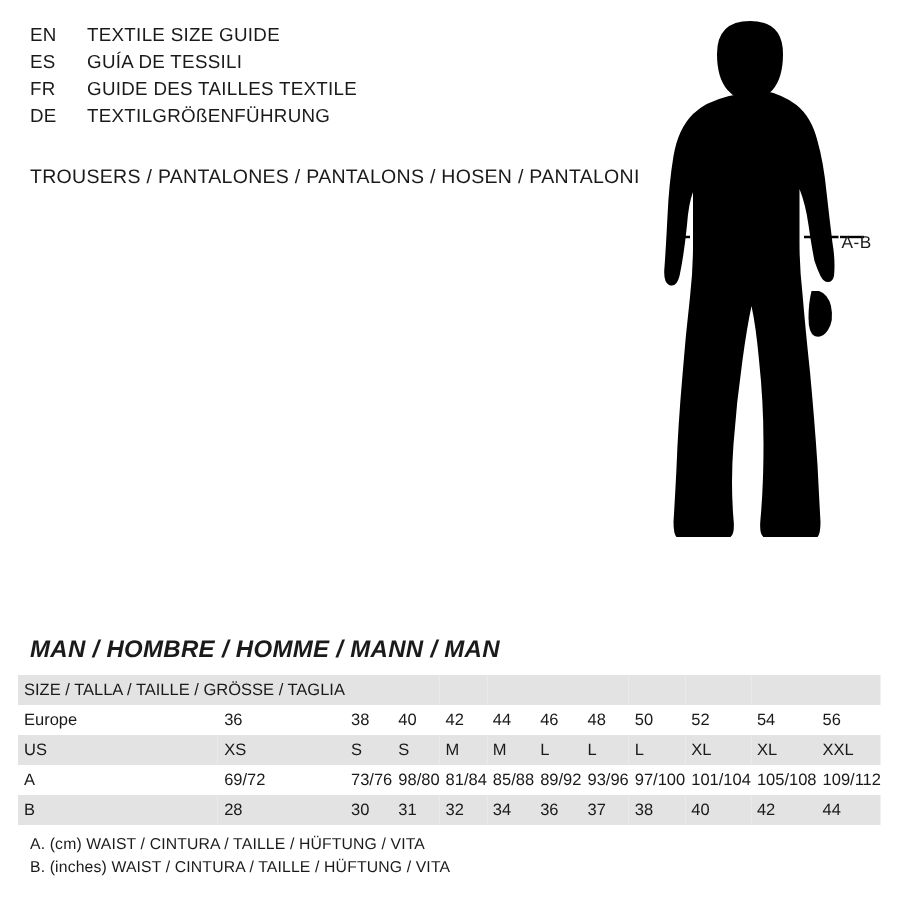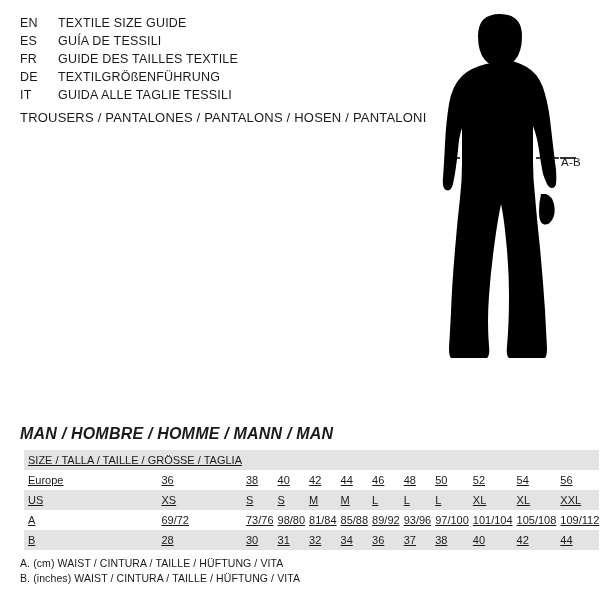--- a/index.html
+++ b/index.html
@@ -77,26 +77,25 @@
     position: absolute;
     left: 20px;
     top: 425px;
     font-size: 16px;
     font-weight: bold;
     letter-spacing: 0.2px;
     font-style: italic;
   }
   table.size-table {
     position: absolute;
-    left: 24px;
+    left: 12px;
     top: 450px;
     width: 560px;
     border-collapse: collapse;
     font-size: 11px;
-    text-decoration: underline;
   }
   table.size-table td {
     padding: 2px 0 2px 4px;
     height: 16px;
     vertical-align: middle;
     white-space: nowrap;
   }
   table.size-table tr.shaded td {
     background: #e3e3e3;
   }
@@ -133,24 +132,20 @@
       <span class="lang-code">ES</span>
       <span class="lang-text">GUÍA DE TESSILI</span>
     </div>
     <div class="lang-row">
       <span class="lang-code">FR</span>
       <span class="lang-text">GUIDE DES TAILLES TEXTILE</span>
     </div>
     <div class="lang-row">
       <span class="lang-code">DE</span>
       <span class="lang-text">TEXTILGRÖßENFÜHRUNG</span>
-    </div>
-    <div class="lang-row">
-      <span class="lang-code">IT</span>
-      <span class="lang-text">GUIDA ALLE TAGLIE TESSILI</span>
     </div>
   </div>
 
   <div class="section-title">TROUSERS / PANTALONES / PANTALONS / HOSEN / PANTALONI</div>
 
   <div class="figure-wrap">
     <svg width="200" height="400" viewBox="0 0 200 400">
 
       <path fill="#000000" d="M78 28 q0 -22 22 -22 q22 0 22 22 q0 16 -7 24 q-6 7 -15 7 q-9 0 -15 -7 q-7 -8 -7 -24 z"></path>
 

